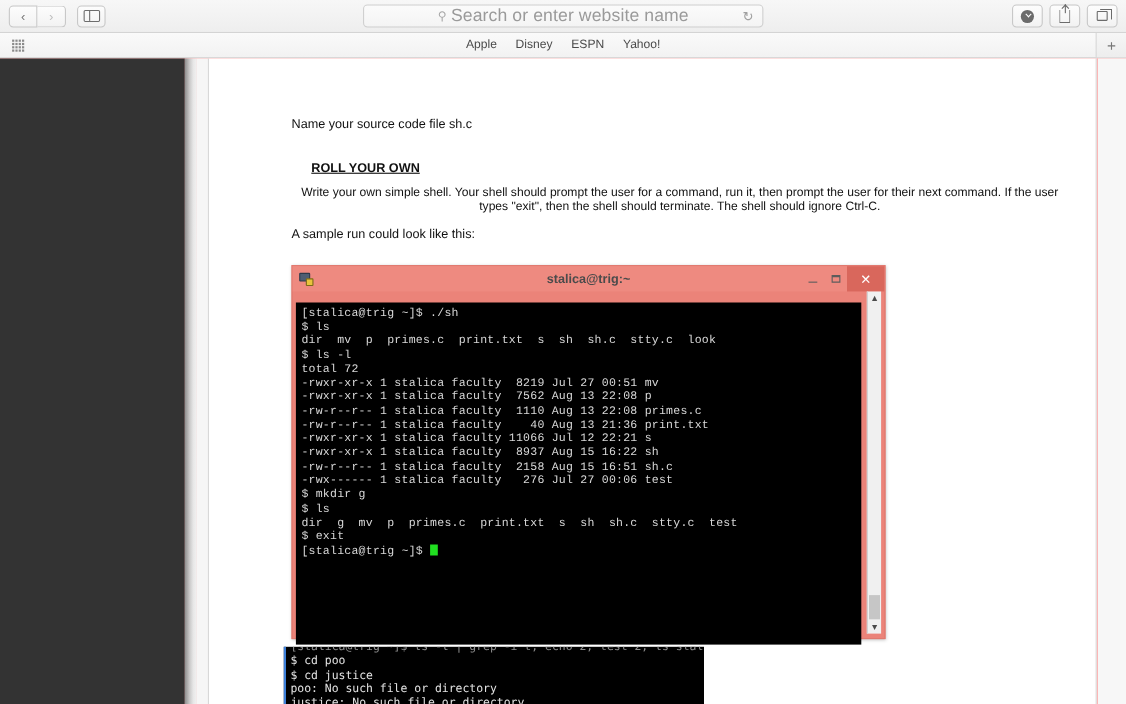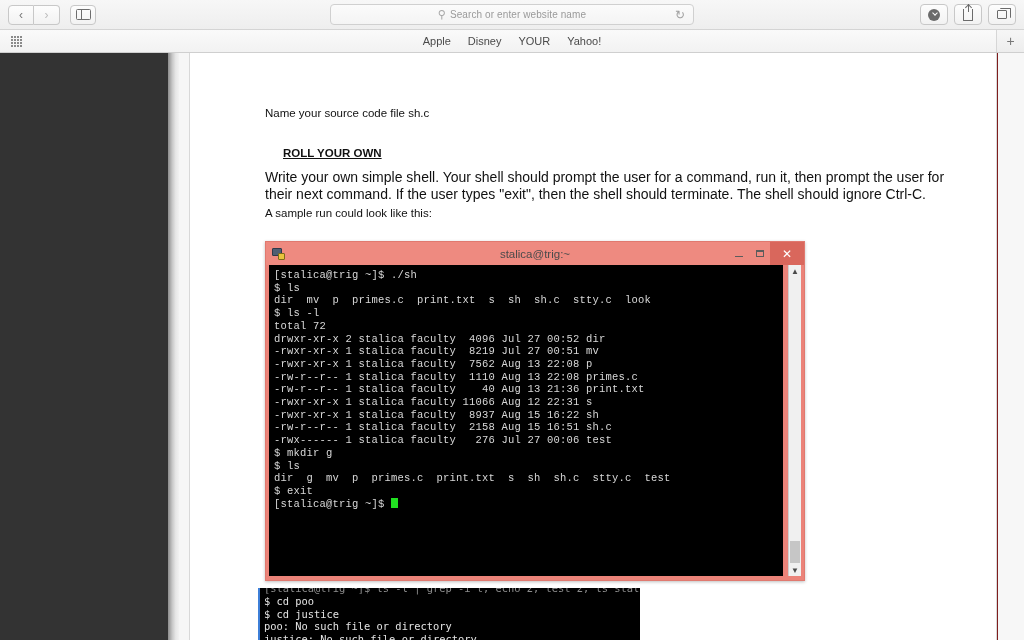--- a/index.html
+++ b/index.html
@@ -45,21 +45,21 @@
   }
 
   #address-bar {
     position:absolute; left:330px; top:4px;
     width:364px; height:21px;
     background:linear-gradient(#fbfbfb,#f4f4f4);
     border:1px solid #d0d0d0; border-radius:4px;
     display:flex; align-items:center; justify-content:center;
   }
   #address-placeholder {
-    font-size:10px; color:#9a9a9a; letter-spacing:.1px;
+    font-size:16px; color:#9a9a9a; letter-spacing:.1px;
   }
   #search-glyph {
     font-size:11px; color:#a8a8a8; margin-right:4px;
   }
   #reload-glyph {
     position:absolute; right:8px; font-size:12px; color:#a0a0a0;
   }
 
   #toolbar-right {
     position:absolute; right:8px; display:flex; gap:6px;
@@ -113,21 +113,21 @@
     position:absolute; right:0; top:0; width:28px; height:22px;
     background:linear-gradient(#f6f6f6,#ededed);
     border-left:1px solid #d6d6d6;
     display:flex;align-items:center;justify-content:center;
     font-size:14px;color:#777;
   }
 
   
   #page-area {
     position:relative; width:1024px; height:587px;
-    background:#7f1d1d; overflow:hidden;
+    background:#fca5a5; overflow:hidden;
   }
   #dark-gutter {
     position:absolute; left:0; top:0; width:168px; height:587px;
     background:#333333;
   }
   #gutter-shadow {
     position:absolute; left:168px; top:0; width:11px; height:587px;
     background:linear-gradient(to right,#8d8d8d,#c9c9c9 40%,#e7e7e7 70%,#f2f2f2);
   }
   #gutter-rail {
@@ -147,21 +147,21 @@
     font-family:"Liberation Sans", sans-serif;
     font-size:11.5px; color:#111; line-height:1.55;
   }
   #line-name    { position:absolute; left:75px; top:52px; }
   #heading-roll {
     position:absolute; left:93px; top:92px;
     font-weight:bold; text-decoration:underline; font-size:11.5px;
   }
   #para-write {
     position:absolute; left:75px; top:116px; width:706px;
-    font-size:14px; line-height:1.18;
+    font-size:11px; line-height:1.18;text-align:center;
   }
   #para-sample { position:absolute; left:75px; top:152px; }
 
   
   #terminal-window {
     position:absolute; left:75px; top:188px;
     width:540px; height:340px;
     background:#eb8379;
     border:1px solid #e0796f;
     box-shadow:0 1px 3px rgba(0,0,0,.25);
@@ -176,40 +176,40 @@
   #term-app-icon .scr {
     position:absolute; left:0; top:1px; width:10px; height:8px;
     background:#4f5e72; border:1px solid #2d3a4a; border-radius:1px;
   }
   #term-app-icon .badge {
     position:absolute; right:0; bottom:0; width:7px; height:7px;
     background:#e8c33d; border:1px solid #7d6a18; border-radius:1px;
   }
   #terminal-title {
     position:absolute; left:0; right:0; text-align:center;
-    font-size:11.5px; color:#4b4b4b;
+    font-size:11.5px; color:#4b4b4b;font-weight:bold;
   }
   #terminal-winbtns {
     position:absolute; right:0; top:0; height:23px;
     display:flex; align-items:stretch;
   }
   .winbtn {
     width:21px; display:flex; align-items:center; justify-content:center;
     font-size:10px; color:#5c5c5c;
   }
   .winbtn.maxbox { }
   .maxbox i {
     width:8px;height:7px;border:1.4px solid #5c5c5c;border-top-width:2.4px;display:block;
   }
   .minbar i { width:8px;height:1.6px;background:#5c5c5c;display:block;margin-top:6px; }
   .winbtn.close {
     width:34px; background:#d9675c; color:#ffffff; font-size:12px;
   }
   #terminal-body {
-    position:absolute; left:3px; top:23px;
+    position:absolute; left:3px; top:33px;
     width:514px; height:311px;
     background:#000000;
     padding:4px 0 0 5px;
     overflow:hidden;
   }
   .term-line {
     font-family:"Liberation Mono","DejaVu Sans Mono",monospace;
     font-size:10.5px; line-height:12.7px;
     color:#d8d8d8; white-space:pre;
     letter-spacing:.2px;
@@ -301,21 +301,21 @@
         <i></i>
         <i></i>
         <i></i>
         <i></i>
         <i></i>
         <i></i>
     </div>
     <div id="favorites-links">
       <span>Apple</span>
       <span>Disney</span>
-      <span>YOUR</span>
+      <span>ESPN</span>
       <span>Yahoo!</span>
     </div>
     <div id="new-tab-button">
       <span>+</span>
     </div>
   </div>
 
 </div>
 
 <div id="page-area">
@@ -350,26 +350,25 @@
           <span class="winbtn close">✕</span>
         </span>
       </div>
 
       <div id="terminal-body">
         <div class="term-line">[stalica@trig ~]$ ./sh</div>
         <div class="term-line">$ ls</div>
         <div class="term-line">dir  mv  p  primes.c  print.txt  s  sh  sh.c  stty.c  look</div>
         <div class="term-line">$ ls -l</div>
         <div class="term-line">total 72</div>
-        <div class="term-line">drwxr-xr-x 2 stalica faculty  4096 Jul 27 00:52 dir</div>
         <div class="term-line">-rwxr-xr-x 1 stalica faculty  8219 Jul 27 00:51 mv</div>
         <div class="term-line">-rwxr-xr-x 1 stalica faculty  7562 Aug 13 22:08 p</div>
         <div class="term-line">-rw-r--r-- 1 stalica faculty  1110 Aug 13 22:08 primes.c</div>
         <div class="term-line">-rw-r--r-- 1 stalica faculty    40 Aug 13 21:36 print.txt</div>
-        <div class="term-line">-rwxr-xr-x 1 stalica faculty 11066 Aug 12 22:31 s</div>
+        <div class="term-line">-rwxr-xr-x 1 stalica faculty 11066 Jul 12 22:21 s</div>
         <div class="term-line">-rwxr-xr-x 1 stalica faculty  8937 Aug 15 16:22 sh</div>
         <div class="term-line">-rw-r--r-- 1 stalica faculty  2158 Aug 15 16:51 sh.c</div>
         <div class="term-line">-rwx------ 1 stalica faculty   276 Jul 27 00:06 test</div>
         <div class="term-line">$ mkdir g</div>
         <div class="term-line">$ ls</div>
         <div class="term-line">dir  g  mv  p  primes.c  print.txt  s  sh  sh.c  stty.c  test</div>
         <div class="term-line">$ exit</div>
         <div class="term-line"><span>[stalica@trig ~]$ </span><span id="term-cursor"></span></div>
       </div>
 

